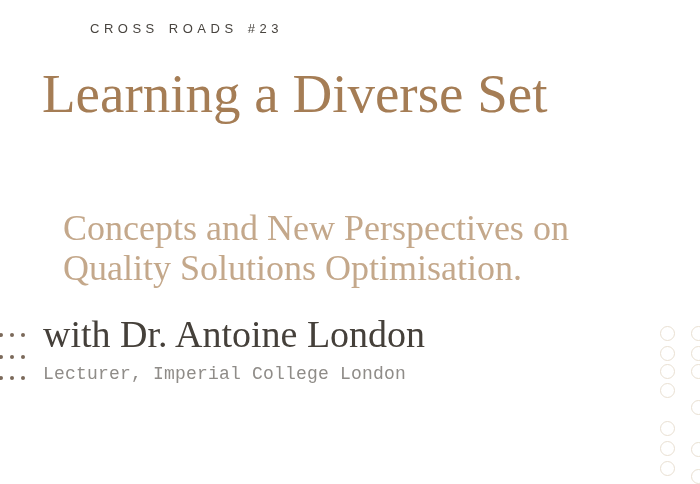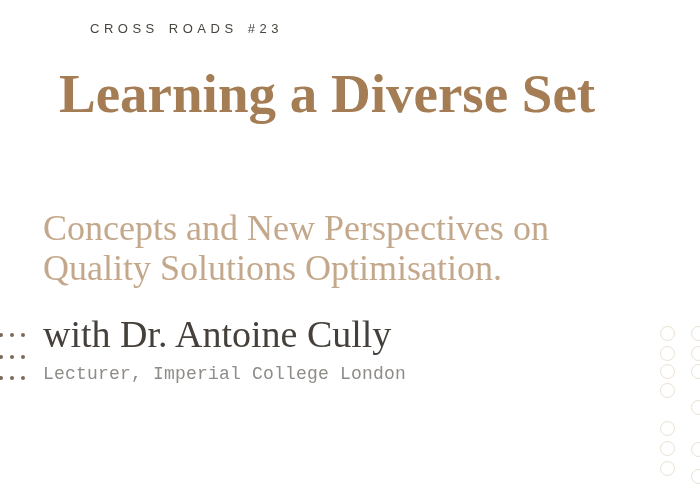--- a/index.html
+++ b/index.html
@@ -18,44 +18,44 @@
     font-size: 13px;
     line-height: 1;
     letter-spacing: 4.5px;
     word-spacing: 2px;
     color: var(--eyebrow, #48443f);
     white-space: nowrap;
     margin-left: 46px;
   }
   .title {
     position: absolute;
-    left: 59px;
+    left: 42px;
     top: 62px;
     margin: 0;
     font-family: "Liberation Serif", serif;
-    font-weight: bold;
+    font-weight: normal;
     font-size: 55px;
     line-height: 64px;
     color: var(--title, #a57d55);
     white-space: nowrap;
   }
   .title .line { display: block; }
   .subtitle {
     position: absolute;
     left: 43px;
     top: 208px;
     margin: 0;
     font-family: "Liberation Serif", serif;
     font-weight: normal;
     font-size: 36px;
     line-height: 40px;
     color: var(--subtitle, #c4a88b);
     white-space: nowrap;
   }
-  .subtitle .line { display: block; }
+  .subtitle .line { display: block; margin-left: 20px; }
   .speaker-name {
     position: absolute;
     left: 43px;
     top: 315px;
     font-family: "Liberation Serif", serif;
     font-size: 38px;
     line-height: 1;
     color: var(--speaker-name, #45403a);
     white-space: nowrap;
   }
@@ -92,21 +92,21 @@
 
   <h1 class="title">
     <span class="line">Learning a Diverse Set</span>
   </h1>
 
   <h2 class="subtitle">
     <span class="line">Concepts and New Perspectives on</span>
     <span class="line">Quality Solutions Optimisation.</span>
   </h2>
 
-  <div class="speaker-name">with Dr. Antoine Cully</div>
+  <div class="speaker-name">with Dr. Antoine London</div>
 
   <div class="speaker-role">Lecturer, Imperial College London</div>
 
   <div id="left-dots">
       <div class="dot" style="height: 4px; width: 4px; left: -1px; top: 333px;"></div>
       <div class="dot" style="height: 4px; width: 4px; left: 10px; top: 333px;"></div>
       <div class="dot" style="height: 4px; width: 4px; left: 21px; top: 333px;"></div>
       <div class="dot" style="height: 4px; width: 4px; left: -1px; top: 355px;"></div>
       <div class="dot" style="height: 4px; width: 4px; left: 10px; top: 355px;"></div>
       <div class="dot" style="height: 4px; width: 4px; left: 21px; top: 355px;"></div>

